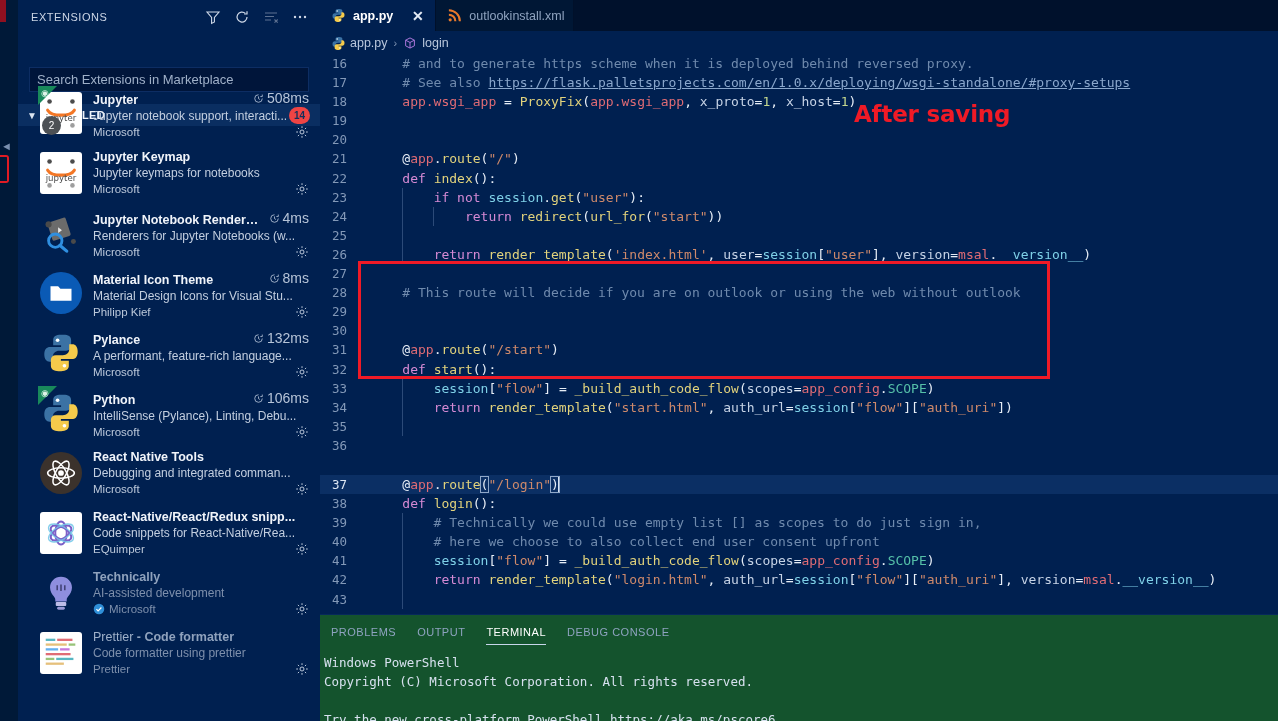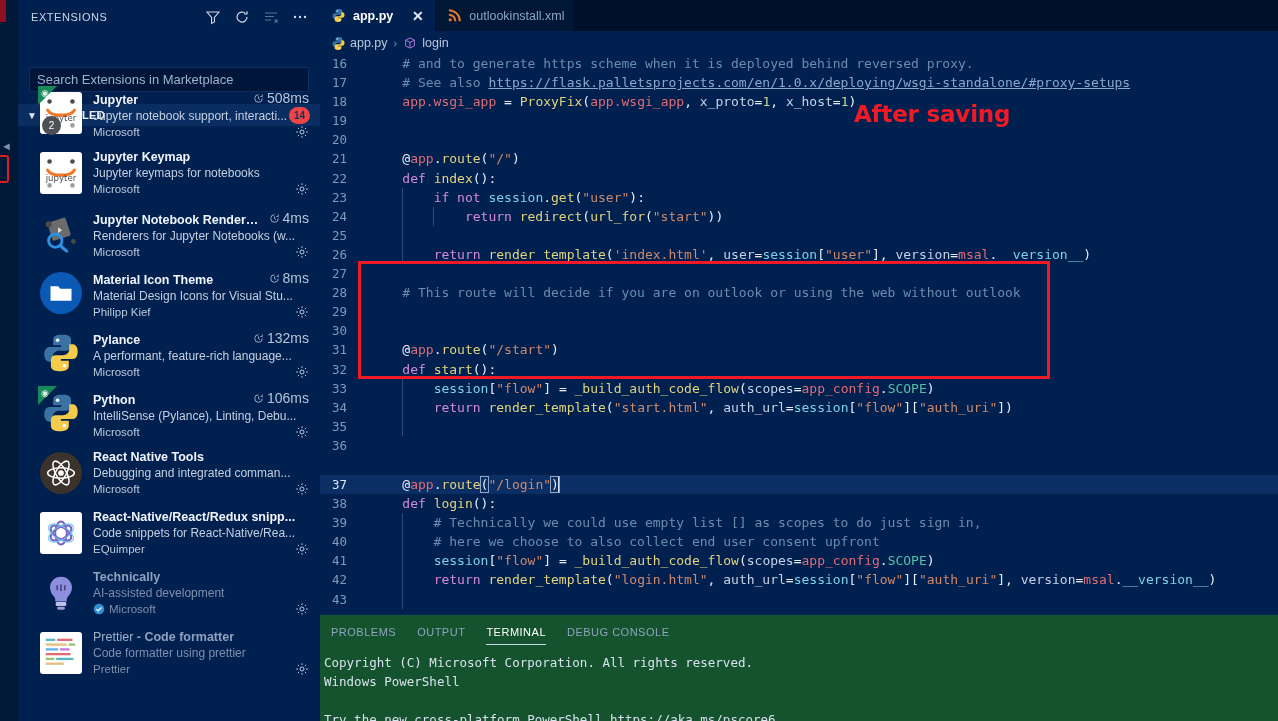--- a/index.html
+++ b/index.html
@@ -703,20 +703,20 @@
     </div>
 
     <div class="panel">
       <div class="panel-tabs" id="panel-tabs">
           <div class="ptab">PROBLEMS</div>
           <div class="ptab">OUTPUT</div>
           <div class="ptab active">TERMINAL</div>
           <div class="ptab">DEBUG CONSOLE</div>
         </div>
       <div class="terminal clip-bottom" id="terminal">
+          <div>Windows PowerShell</div>
           <div>Copyright (C) Microsoft Corporation. All rights reserved.</div>
-          <div>Windows PowerShell</div>
           <div class="tline-blank"></div>
           <div>Try the new cross-platform PowerShell https://aka.ms/pscore6</div>
         </div>
     </div>
   </div>
 </div>
 
 </body></html>

